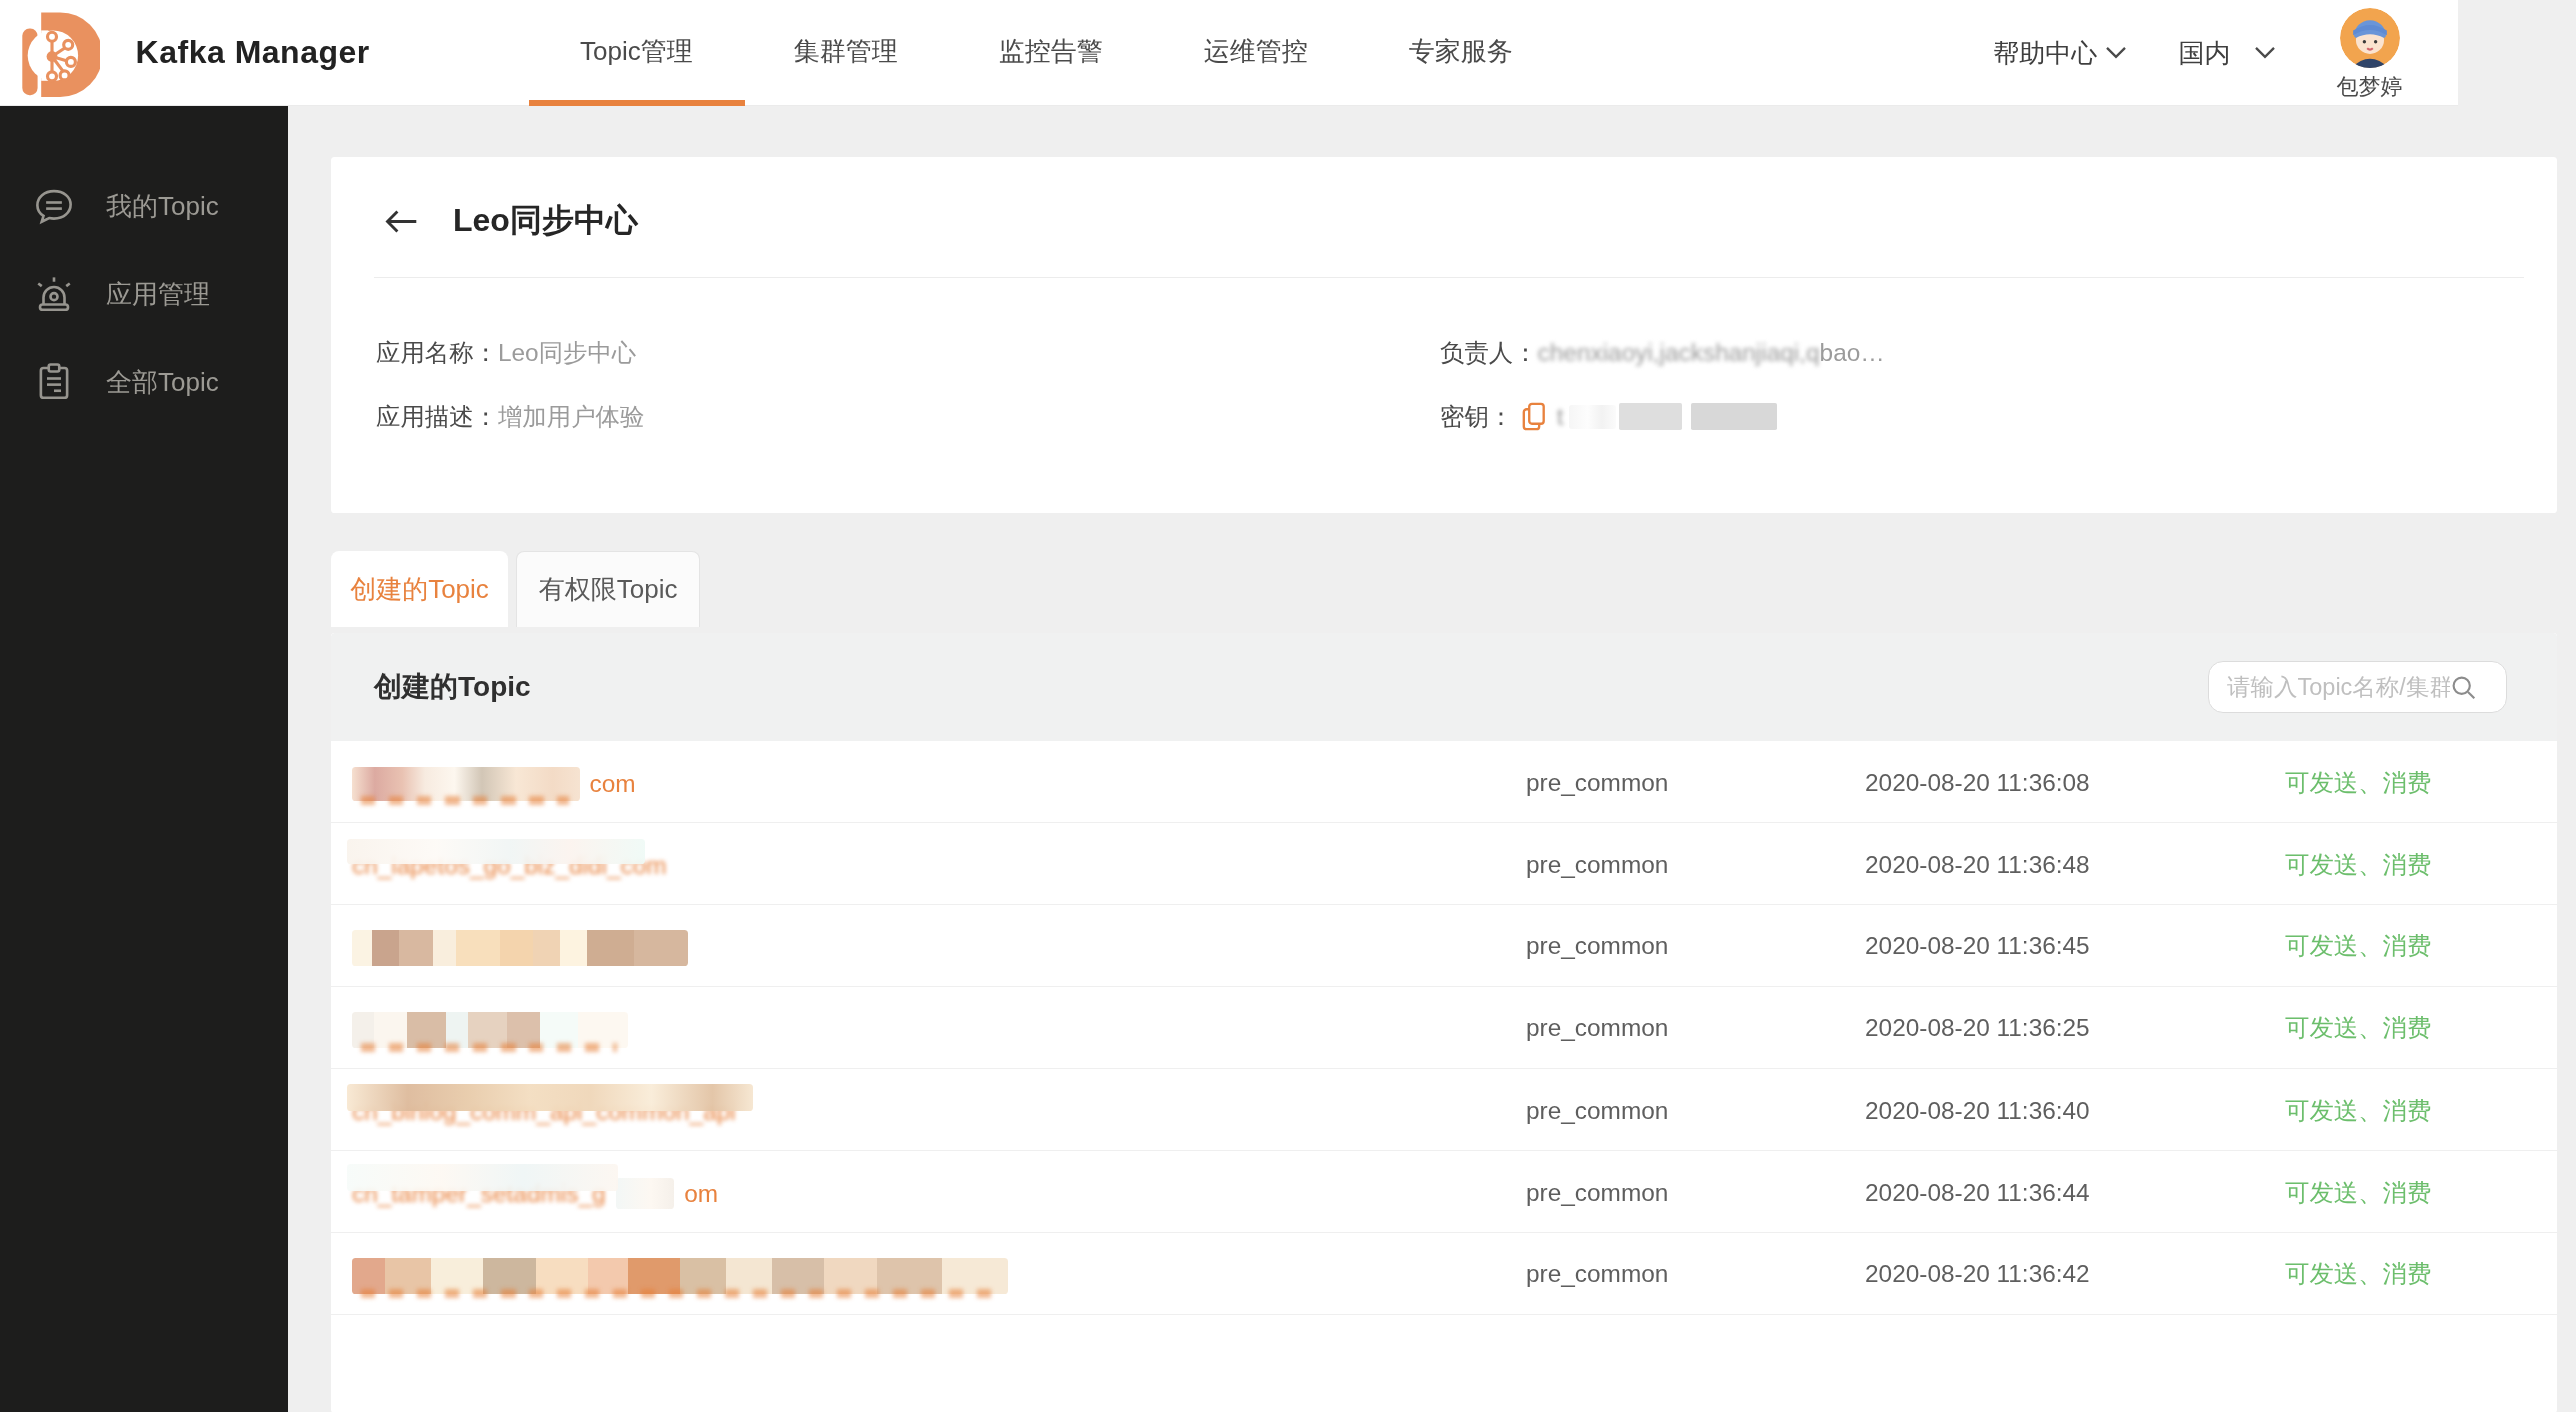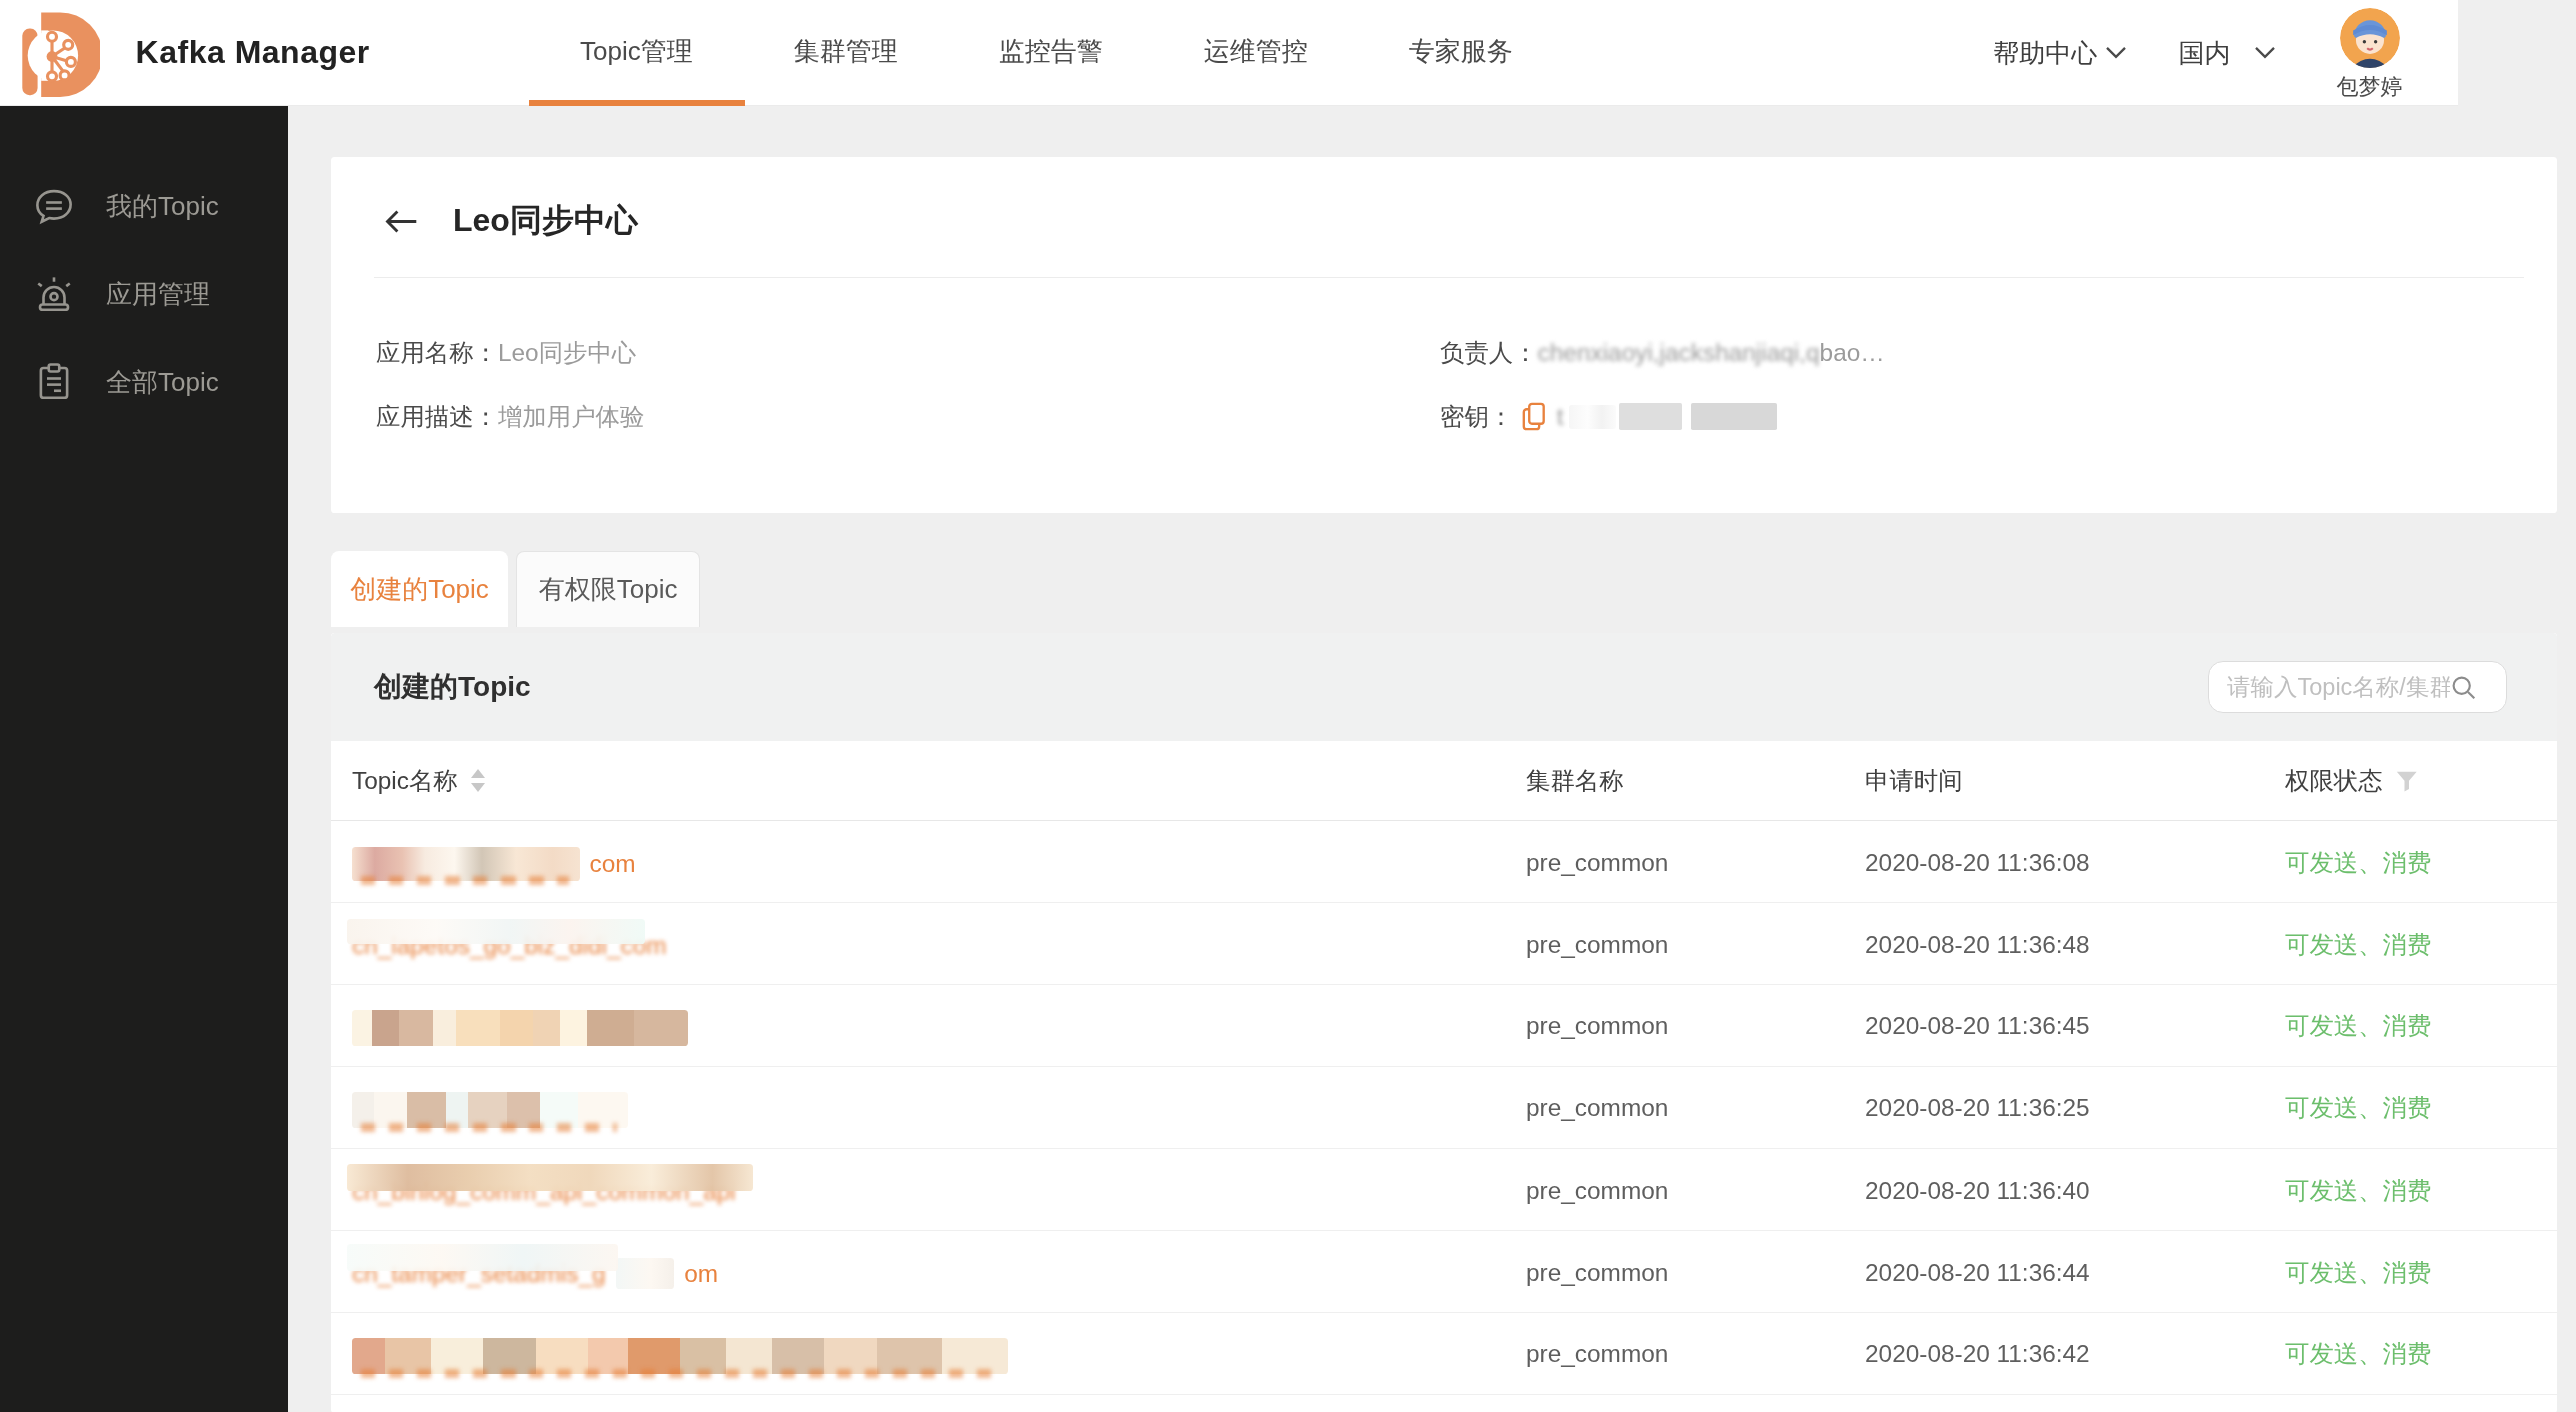--- a/index.html
+++ b/index.html
@@ -301,41 +301,20 @@
       <div class="toolbar-title">创建的Topic</div>
       <div class="searchbox">
         <input type="text" placeholder="请输入Topic名称/集群名称" style="">
         <svg class="search-icon" viewBox="0 0 30 30">
           <circle cx="13" cy="13" r="9" fill="none" stroke="#8c8c8c" stroke-width="2.4"></circle>
           <line x1="20" y1="20" x2="27" y2="27" stroke="#8c8c8c" stroke-width="2.4"></line>
         </svg>
       </div>
     </div>
 
-    <div class="thead">
-      <div class="th">
-        <span>Topic名称</span>
-        <span class="sorter">
-          <span class="caret-up"></span>
-          <span class="caret-down"></span>
-        </span>
-      </div>
-      <div class="th">
-        <span>集群名称</span>
-      </div>
-      <div class="th">
-        <span>申请时间</span>
-      </div>
-      <div class="th">
-        <span>权限状态</span>
-        <svg class="funnel" viewBox="0 0 26 26">
-          <path d="M2 3 h22 l-8.5 10 v9 l-5 3 v-12 Z" fill="#d2d2d2"></path>
-        </svg>
-      </div>
-    </div>
 
     <div class="trow">
       <div class="cell topic">
         <span class="tblur"></span>
         <span class="censor c-r1 smudge"></span>
         <span class="ttail">com</span>
       </div>
       <div class="cell">pre_common</div>
       <div class="cell">2020-08-20 11:36:08</div>
       <div class="cell status">可发送、消费</div>

